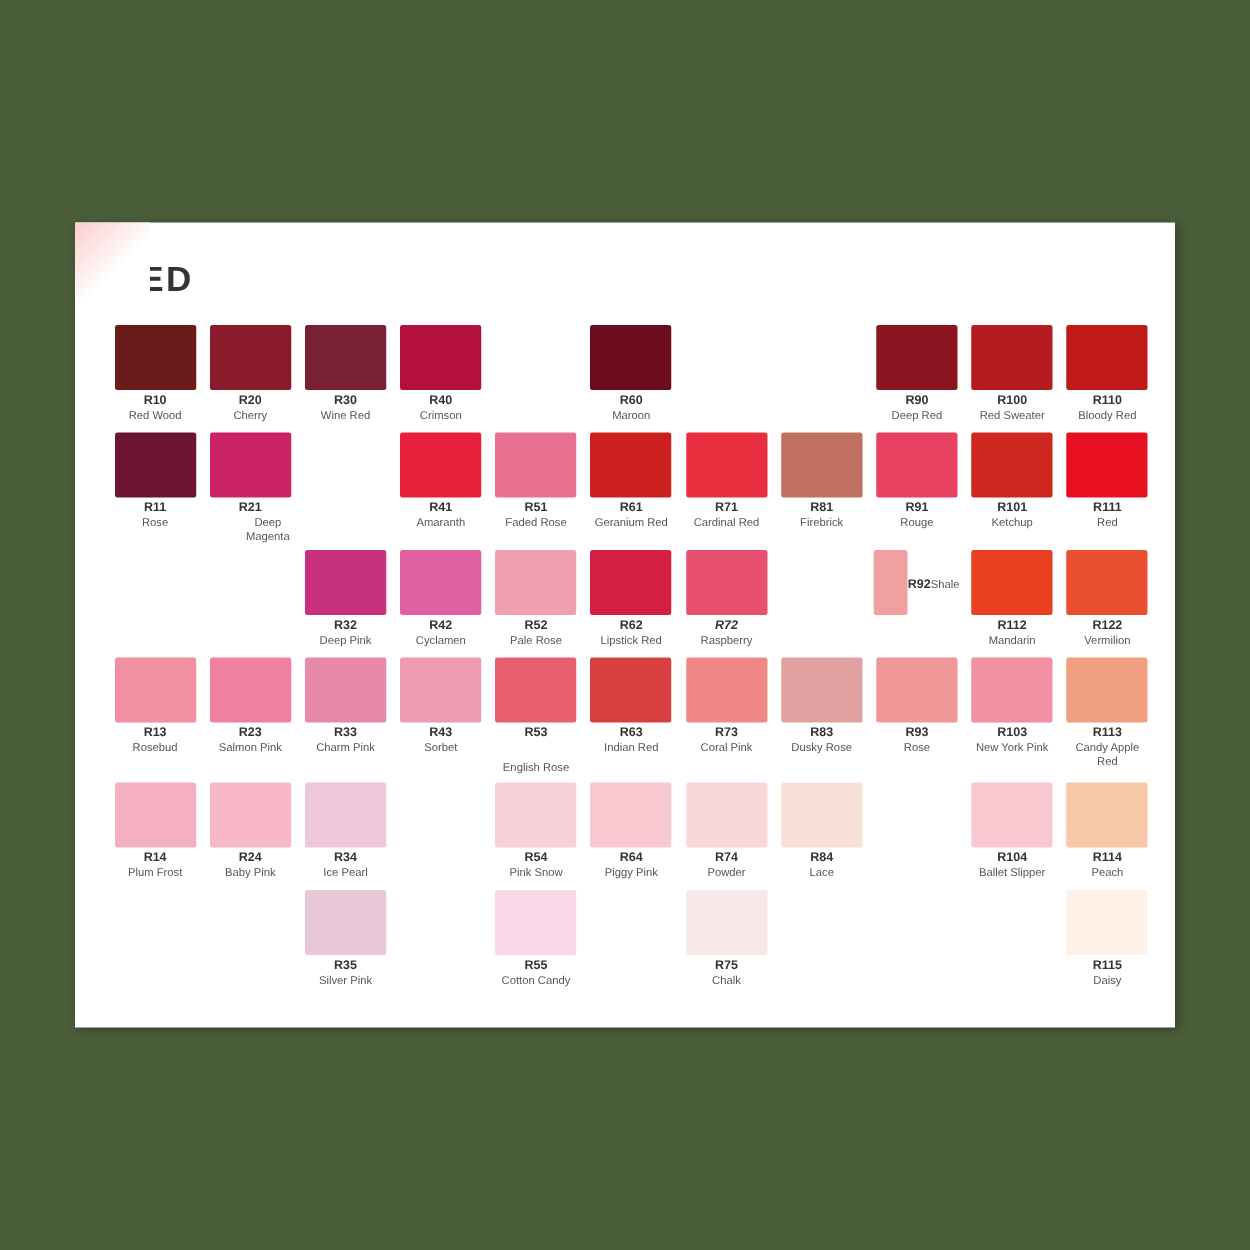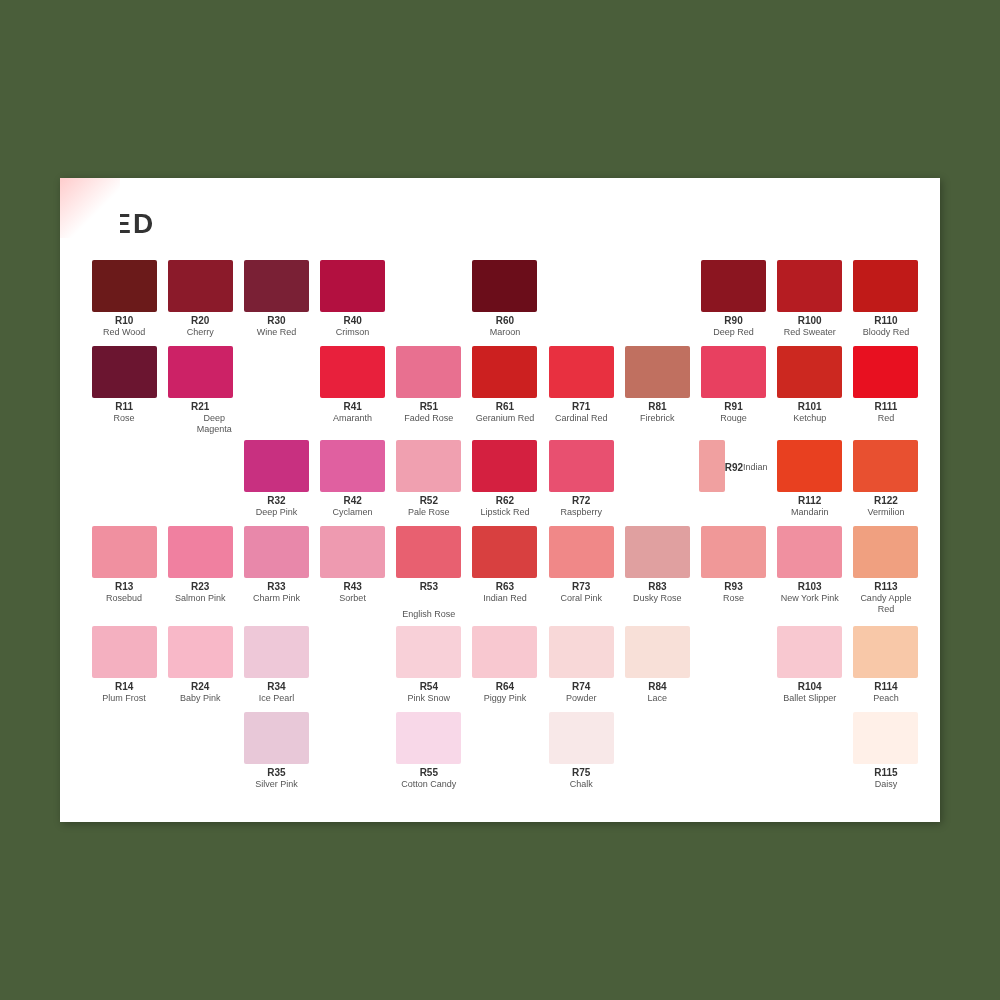--- a/index.html
+++ b/index.html
@@ -160,28 +160,28 @@
         <div style="font-size: 10px; font-weight: bold; color: rgb(51, 51, 51); text-align: center; line-height: 1.2;">R52</div>
         <div style="font-size: 9px; color: rgb(85, 85, 85); text-align: center; line-height: 1.2;">Pale Rose</div>
       </div>
       <div style="display: flex; flex-direction: column; align-items: center; min-width: 0px;">
         <div style="width: 65px; height: 52px; border-radius: 2px; margin-bottom: 3px; background-color: rgb(212, 32, 64);"></div>
         <div style="font-size: 10px; font-weight: bold; color: rgb(51, 51, 51); text-align: center; line-height: 1.2;">R62</div>
         <div style="font-size: 9px; color: rgb(85, 85, 85); text-align: center; line-height: 1.2;">Lipstick Red</div>
       </div>
       <div style="display: flex; flex-direction: column; align-items: center; min-width: 0px;">
         <div style="width: 65px; height: 52px; border-radius: 2px; margin-bottom: 3px; background-color: rgb(232, 80, 112);"></div>
-        <div style="font-size: 10px; font-weight: bold; color: rgb(51, 51, 51); text-align: center; line-height: 1.2;">R72</div>
+        <div style="font-size: 10px; font-weight: bold; color: rgb(51, 51, 51); text-align: center; line-height: 1.2; font-style: italic;">R72</div>
         <div style="font-size: 9px; color: rgb(85, 85, 85); text-align: center; line-height: 1.2;">Raspberry</div>
       </div>
       <div style="display: flex; flex-direction: column; align-items: center; min-width: 0px; width: 65px; height: 80px;"></div>
       <div style="display: flex; flex-direction: row; align-items: center; min-width: 0px;">
         <div style="width: 65px; height: 52px; border-radius: 2px; margin-bottom: 3px; background-color: rgb(240, 160, 160);"></div>
         <div style="font-size: 10px; font-weight: bold; color: rgb(51, 51, 51); text-align: center; line-height: 1.2;">R92</div>
-        <div style="font-size: 9px; color: rgb(85, 85, 85); text-align: center; line-height: 1.2;">Indian</div>
+        <div style="font-size: 9px; color: rgb(85, 85, 85); text-align: center; line-height: 1.2;">Shale</div>
       </div>
       <div style="display: flex; flex-direction: column; align-items: center; min-width: 0px;">
         <div style="width: 65px; height: 52px; border-radius: 2px; margin-bottom: 3px; background-color: rgb(232, 64, 32);"></div>
         <div style="font-size: 10px; font-weight: bold; color: rgb(51, 51, 51); text-align: center; line-height: 1.2;">R112</div>
         <div style="font-size: 9px; color: rgb(85, 85, 85); text-align: center; line-height: 1.2;">Mandarin</div>
       </div>
       <div style="display: flex; flex-direction: column; align-items: center; min-width: 0px;">
         <div style="width: 65px; height: 52px; border-radius: 2px; margin-bottom: 3px; background-color: rgb(232, 80, 48);"></div>
         <div style="font-size: 10px; font-weight: bold; color: rgb(51, 51, 51); text-align: center; line-height: 1.2;">R122</div>
         <div style="font-size: 9px; color: rgb(85, 85, 85); text-align: center; line-height: 1.2;">Vermilion</div>

